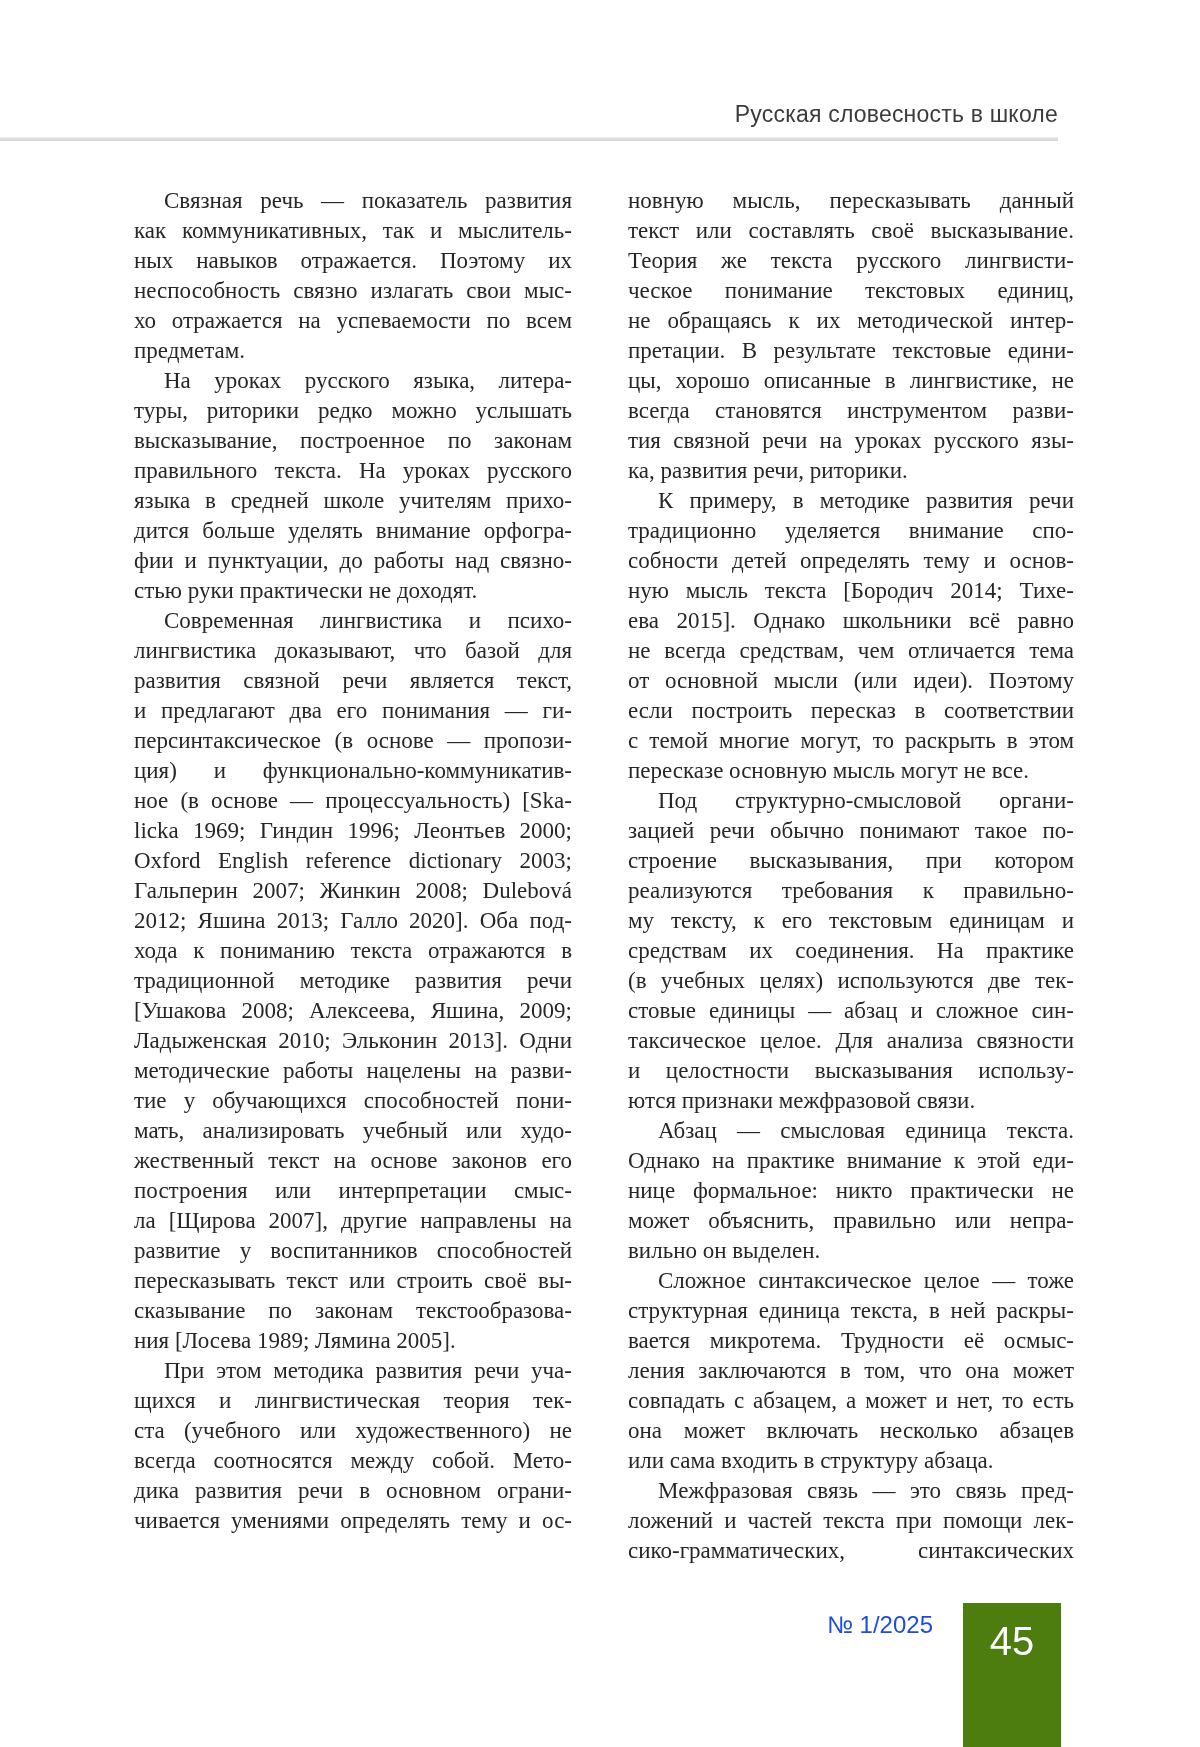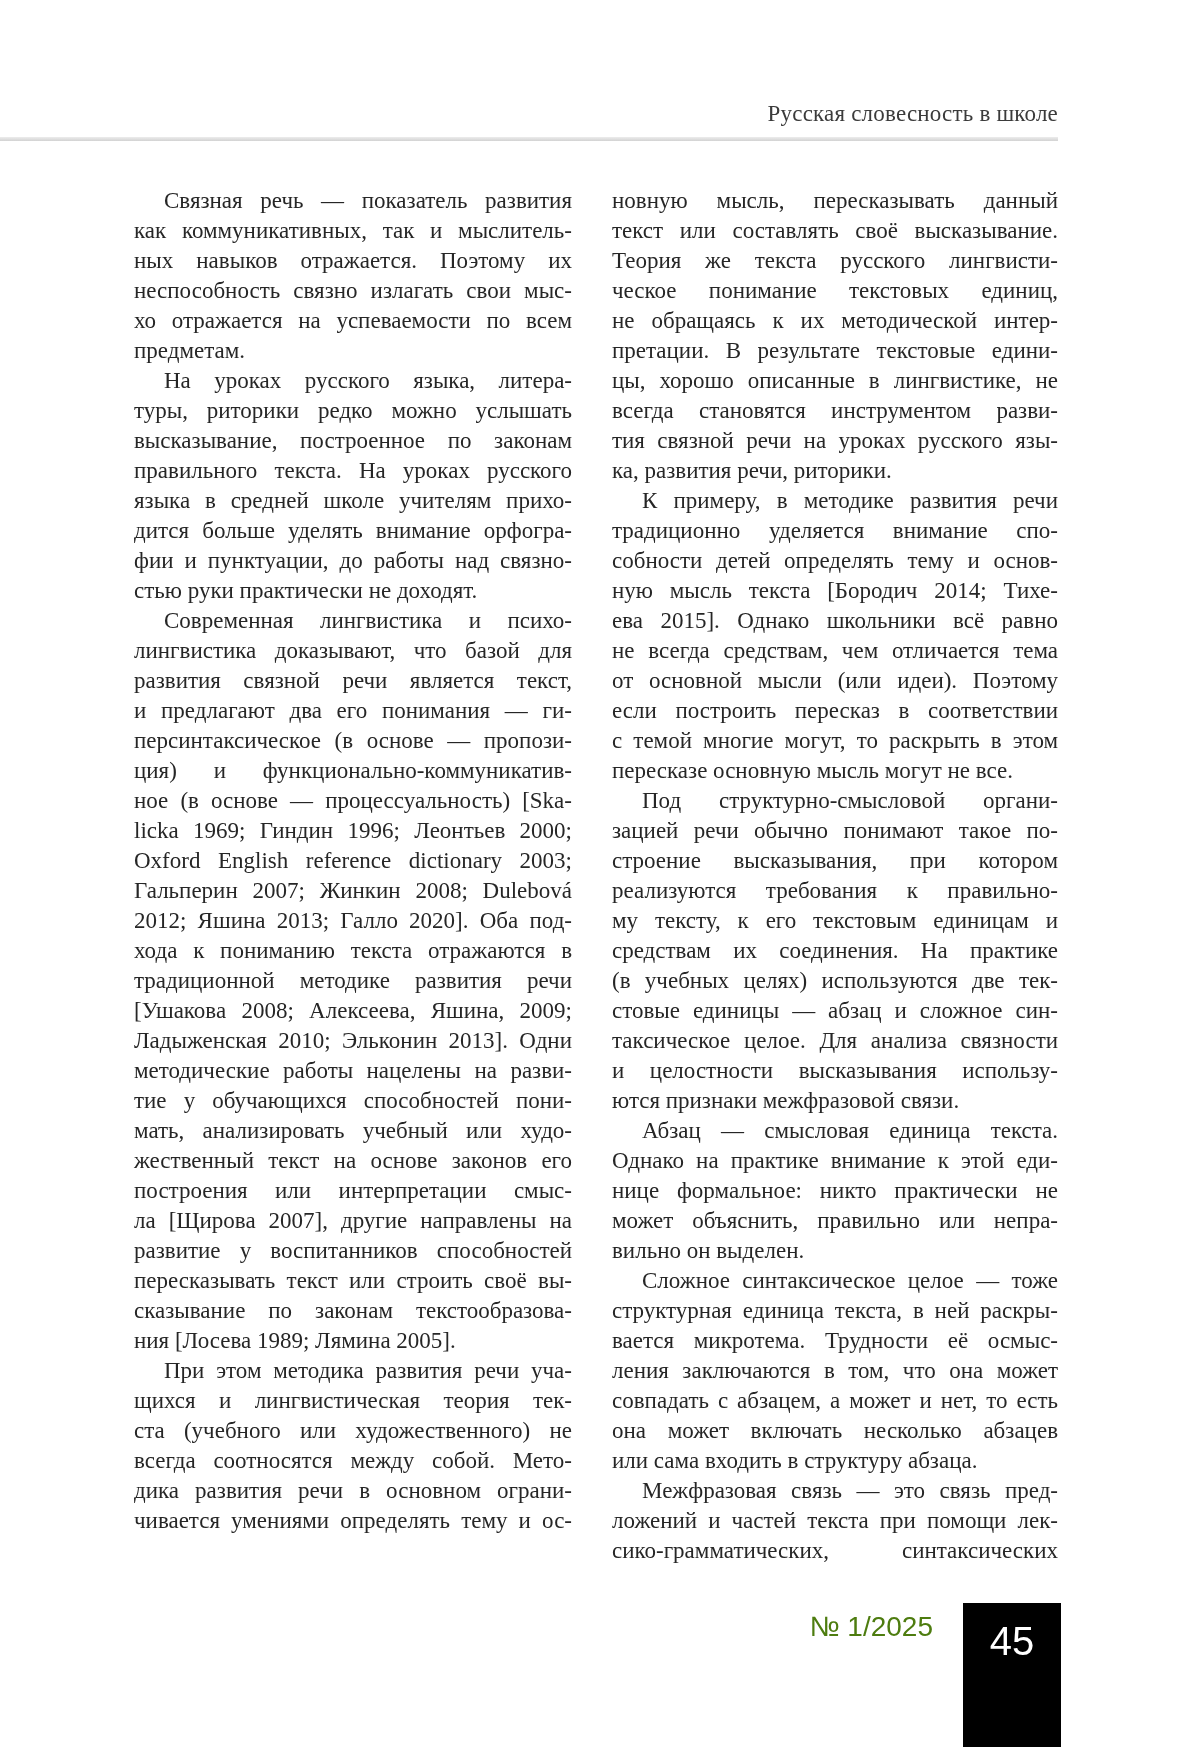--- a/index.html
+++ b/index.html
@@ -10,39 +10,39 @@
     background: #ffffff;
     overflow: hidden;
     font-family: "Liberation Serif", serif;
   }
   .running-head {
     position: absolute;
     top: 101px;
     left: 0;
     width: 1058px;
     text-align: right;
-    font-family: Liberation Serif, serif;
+    font-family: Liberation Sans, sans-serif;
     font-size: 23px;
     color: #3b3b3b;
     letter-spacing: 0.2px;
   }
   .head-rule {
     position: absolute;
     top: 137px;
     left: 0;
     width: 1058px;
     height: 4px;
     background: linear-gradient(to bottom, #ececec 0%, #d2d2d2 100%);
   }
   .text-columns {
     position: absolute;
     top: 186px;
     left: 134px;
     display: flex;
-    gap: 40px;
+    gap: 56px;
   }
   .col { }
   .col-left  { width: 438px; }
   .col-right { width: 446px; }
   .paragraph { }
   .line {
     font-size: 23px;
     line-height: 30px;
     color: #262626;
     text-align: justify;
@@ -51,22 +51,22 @@
   }
   .line.end   { text-align-last: left; }
   .line.first { text-indent: 30px; }
   .footer-issue {
     position: absolute;
     top: 1611px;
     left: 700px;
     width: 233px;
     text-align: right;
     font-family: "Liberation Sans", sans-serif;
-    font-size: 28px;
-    color: #4d7c0f;
+    font-size: 24px;
+    color: #1d4ed8;
   }
   .page-number-box {
     position: absolute;
     left: 963px;
     top: 1603px;
     width: 98px;
     height: 144px;
     box-sizing: border-box;
     padding-top: 18px;
     text-align: center;
@@ -200,17 +200,17 @@
         <div class="paragraph">
           <div class="line first">Межфразовая связь — это связь пред-</div>
           <div class="line">ложений и частей текста при помощи лек-</div>
           <div class="line">сико-грамматических, синтаксических</div>
         </div>
       </div>
   </div>
 
   <div class="footer-issue">№ 1/2025</div>
 
-  <div class="page-number-box" style="background: #000000;">
+  <div class="page-number-box" style="background: #4d7c0f;">
     <span class="page-number" style="color: rgb(255, 255, 255);">45</span>
   </div>
 
 </div>
 
 </body></html>

